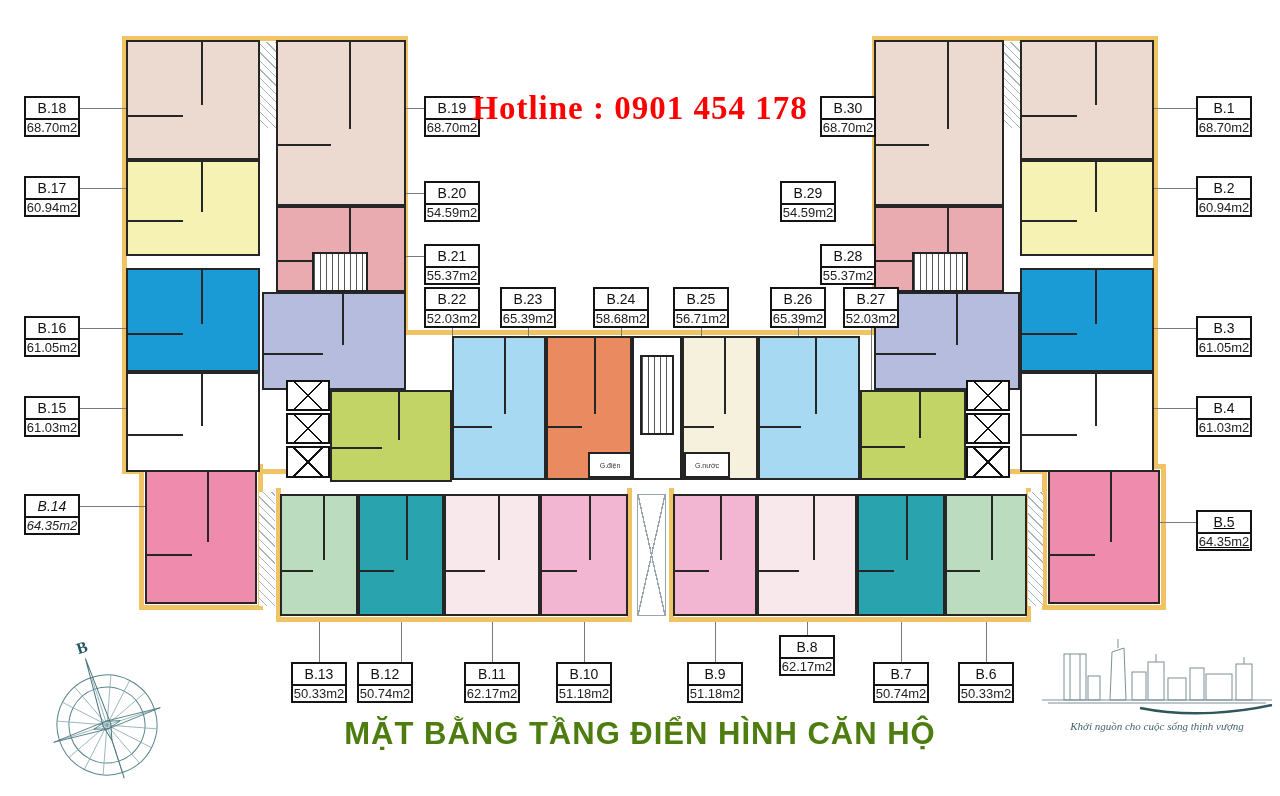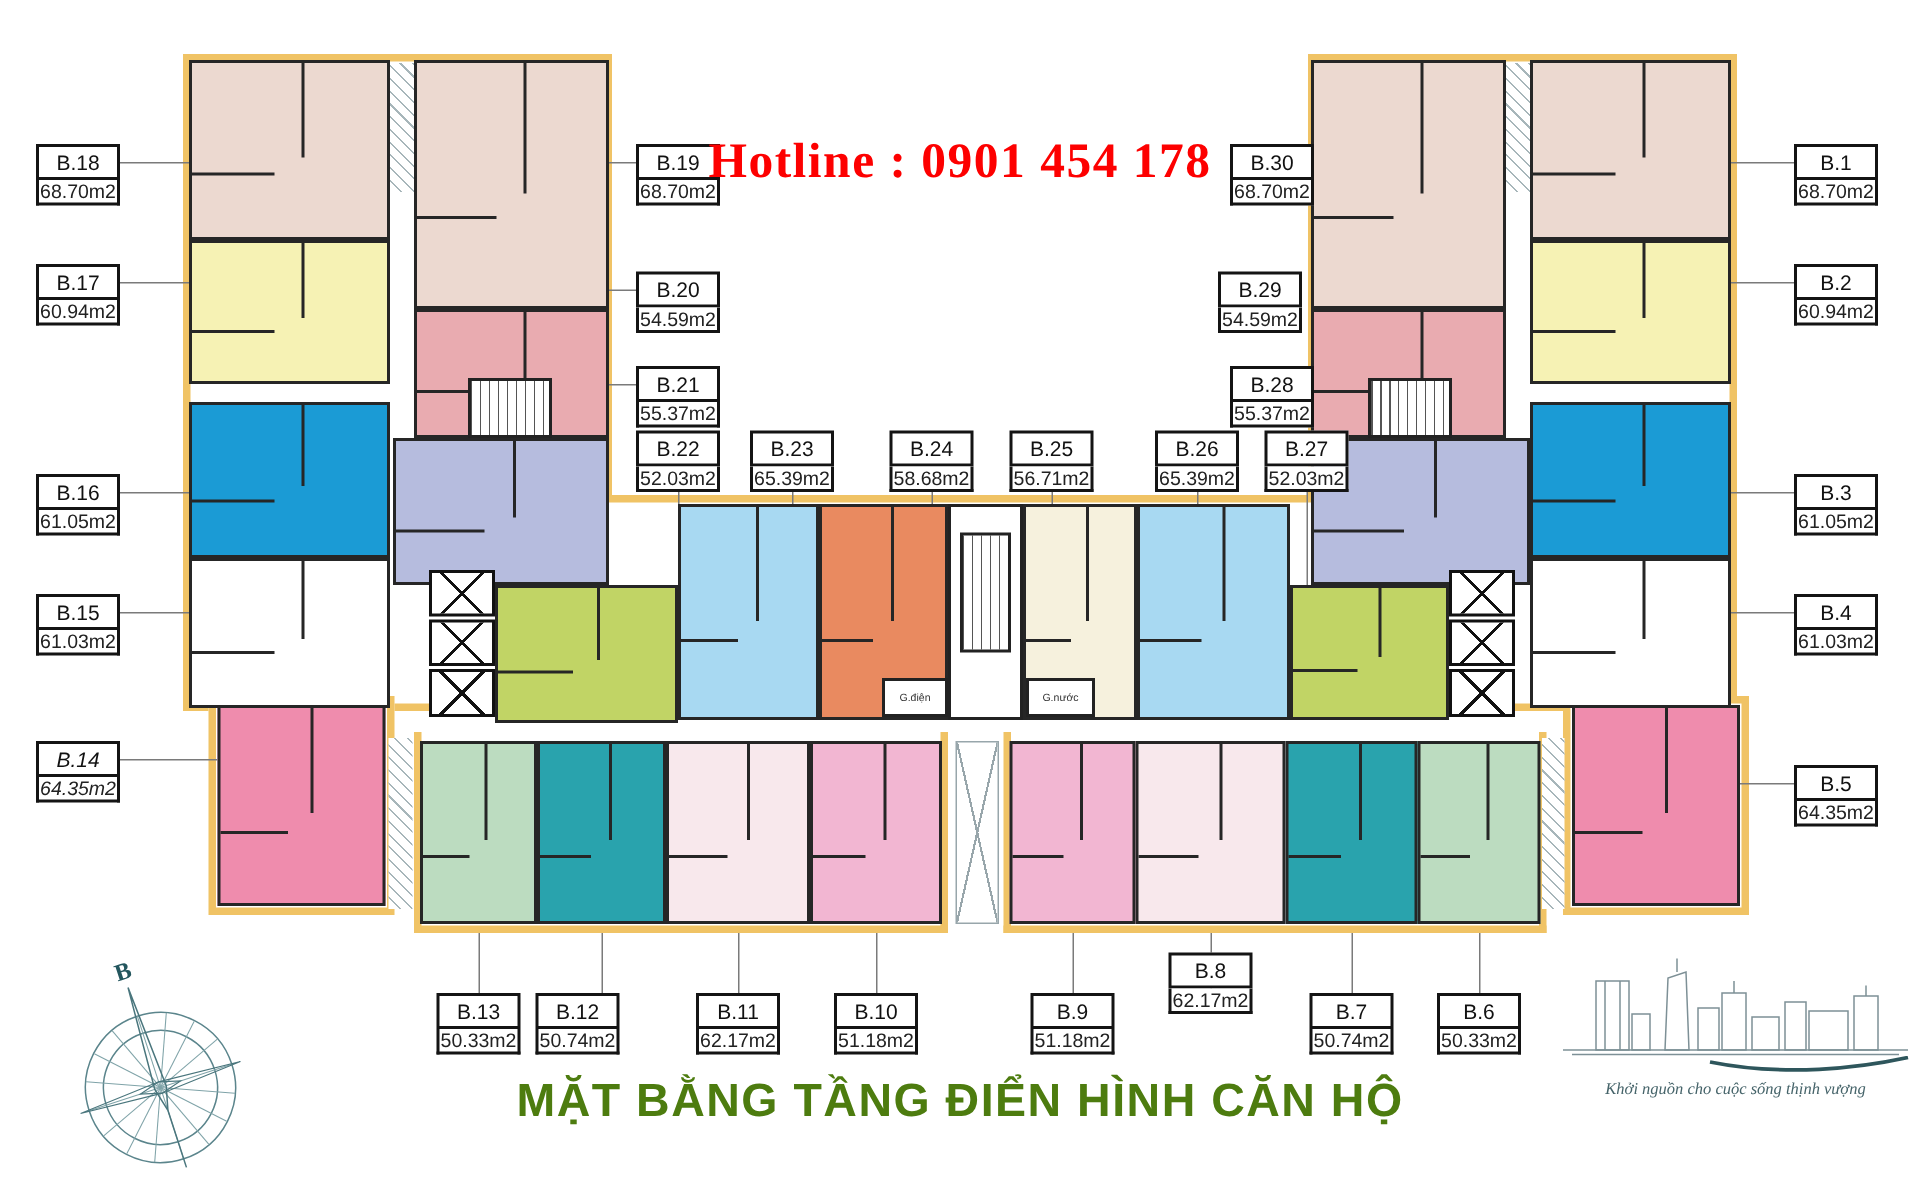--- a/index.html
+++ b/index.html
@@ -79,21 +79,21 @@
         <div class="abox">61.05m2</div>
       </div>
       <div class="leader" style="left: 1154px; top: 328px; width: 42px; height: 1px;"></div>
       <div class="unit" style="left: 1020px; top: 372px; width: 134px; height: 100px; background: rgb(255, 255, 255);"></div>
       <div class="ulabel" style="left: 1196px; top: 396px;">
         <div class="nbox">B.4</div>
         <div class="abox">61.03m2</div>
       </div>
       <div class="leader" style="left: 1154px; top: 408px; width: 42px; height: 1px;"></div>
       <div class="unit" style="left: 1048px; top: 470px; width: 112px; height: 134px; background: rgb(239, 140, 173);"></div>
-      <div class="ulabel" style="left: 1196px; top: 510px;">
+      <div class="ulabel" style="left: 1196px; top: 510px; text-decoration: underline;">
         <div class="nbox">B.5</div>
         <div class="abox">64.35m2</div>
       </div>
       <div class="leader" style="left: 1160px; top: 522px; width: 36px; height: 1px;"></div>
       <div class="unit" style="left: 945px; top: 494px; width: 82px; height: 122px; background: rgb(188, 220, 192);"></div>
       <div class="ulabel" style="left: 958px; top: 662px;">
         <div class="nbox">B.6</div>
         <div class="abox">50.33m2</div>
       </div>
       <div class="leader" style="left: 986px; top: 622px; width: 1px; height: 40px;"></div>
@@ -222,21 +222,21 @@
         <div class="nbox">B.27</div>
         <div class="abox">52.03m2</div>
       </div>
       <div class="leader" style="left: 871px; top: 328px; width: 1px; height: 62px;"></div>
       <div class="unit" style="left: 874px; top: 292px; width: 146px; height: 98px; background: rgb(182, 188, 222);"></div>
       <div class="ulabel" style="left: 820px; top: 244px;">
         <div class="nbox">B.28</div>
         <div class="abox">55.37m2</div>
       </div>
       <div class="unit" style="left: 874px; top: 206px; width: 130px; height: 86px; background: rgb(233, 171, 176);"></div>
-      <div class="ulabel" style="left: 812px; top: 181px;">
+      <div class="ulabel" style="left: 780px; top: 181px;">
         <div class="nbox">B.29</div>
         <div class="abox">54.59m2</div>
       </div>
       <div class="unit" style="left: 874px; top: 40px; width: 130px; height: 166px; background: rgb(236, 217, 208);"></div>
       <div class="ulabel" style="left: 820px; top: 96px;">
         <div class="nbox">B.30</div>
         <div class="abox">68.70m2</div>
       </div>
     </div>
 

